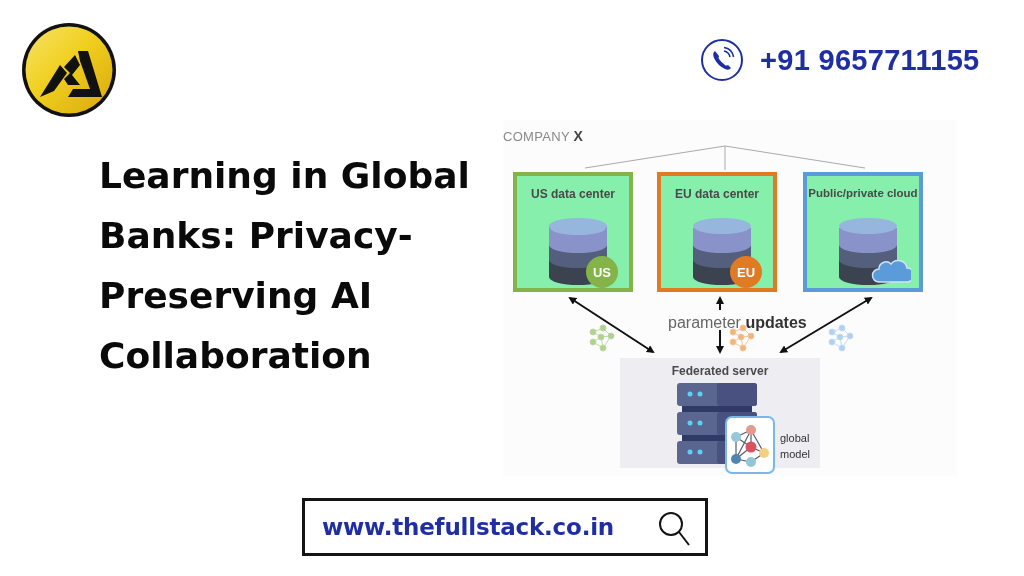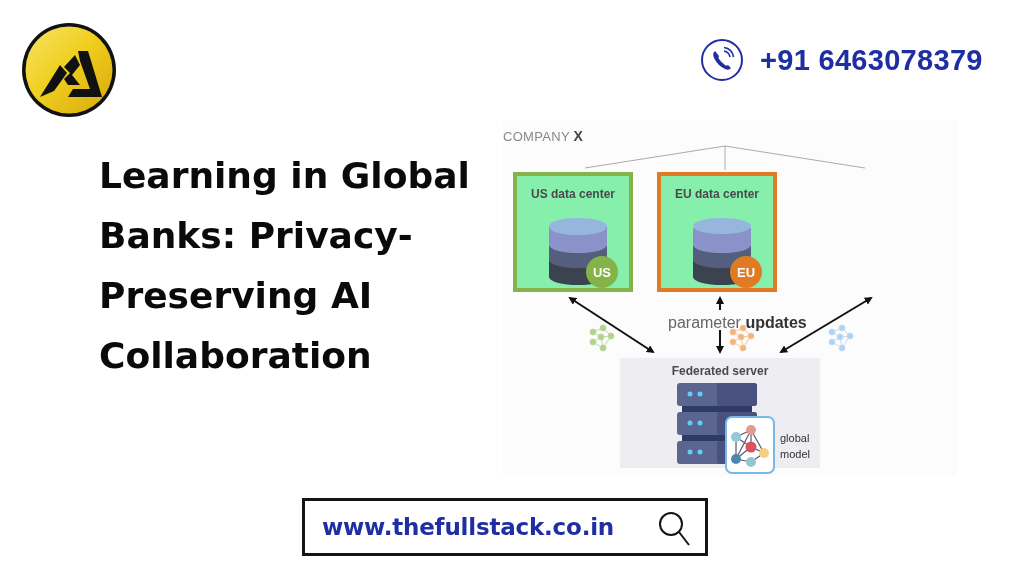--- a/index.html
+++ b/index.html
@@ -45,21 +45,21 @@
   </svg>
 </div>
 
 <div class="phone">
   <svg class="phone-icon" viewBox="0 0 44 44">
     <circle cx="22" cy="22" r="20" fill="none" stroke="#1f2fa3" stroke-width="2"></circle>
     <path d="M15 13 q-3 2 -1 7 q4 8 11 11 q4 2 6 -1 l-3 -3 q-2 1 -3 0 q-4 -3 -6 -6 q-1 -1 0 -3 z" fill="#1f2fa3"></path>
     <path d="M24 13 q5 1 6 6" fill="none" stroke="#1f2fa3" stroke-width="1.6"></path>
     <path d="M24 9.5 q8 1 9.5 9.5" fill="none" stroke="#1f2fa3" stroke-width="1.6"></path>
   </svg>
-  <span class="phone-number">+91 6463078379</span>
+  <span class="phone-number">+91 9657711155</span>
 </div>
 
 <div class="headline">
   <div>Learning in Global</div>
   <div>Banks: Privacy-</div>
   <div>Preserving AI</div>
   <div>Collaboration</div>
 </div>
 
 <div class="diagram">
@@ -165,20 +165,35 @@
       <rect x="4" y="31" width="58" height="16" fill="#535f7c"></rect>
       <ellipse cx="33" cy="46" rx="29" ry="8" fill="#535f7c"></ellipse>
       <rect x="4" y="14" width="58" height="17" fill="#8a93c9"></rect>
       <ellipse cx="33" cy="31" rx="29" ry="8" fill="#8a93c9"></ellipse>
       <ellipse cx="33" cy="12" rx="29" ry="8" fill="#97b6de"></ellipse>
       <circle cx="57" cy="58" r="16" fill="#e07b24"></circle>
       <text x="57" y="63" text-anchor="middle" font-family="Liberation Sans, sans-serif" font-weight="bold" font-size="13" fill="#fff">EU</text>
     </svg>
   </div>
 
+  <div class="dc" style="left:300px;border-color:#5b9bd9">
+    <div class="lbl" style="font-size:11.5px">Public/private cloud</div>
+    <svg width="76" height="74" viewBox="0 0 76 74">
+      <rect x="4" y="45" width="58" height="18" fill="#3b4350"></rect>
+      <ellipse cx="33" cy="63" rx="29" ry="8" fill="#3b4350"></ellipse>
+      <rect x="4" y="31" width="58" height="16" fill="#535f7c"></rect>
+      <ellipse cx="33" cy="46" rx="29" ry="8" fill="#535f7c"></ellipse>
+      <rect x="4" y="14" width="58" height="17" fill="#8a93c9"></rect>
+      <ellipse cx="33" cy="31" rx="29" ry="8" fill="#8a93c9"></ellipse>
+      <ellipse cx="33" cy="12" rx="29" ry="8" fill="#97b6de"></ellipse>
+      <g>
+        <path d="M44 68 h28 a7 7 0 0 0 0 -14 a9 9 0 0 0 -16 -4 a7 7 0 0 0 -12 5 a6.5 6.5 0 0 0 0 13 z" fill="#5b9bd9" stroke="#cfe2f6" stroke-width="1.5"></path>
+      </g>
+    </svg>
+  </div>
 
   <div class="params">
     <span>parameter</span>
     <b>updates</b>
   </div>
 
   <div class="server">
     <div class="lbl">Federated server</div>
     <svg width="200" height="117" style="position:absolute;left:0;top:0">
       <rect x="57" y="25" width="80" height="23" rx="3" fill="#5a6690"></rect>

